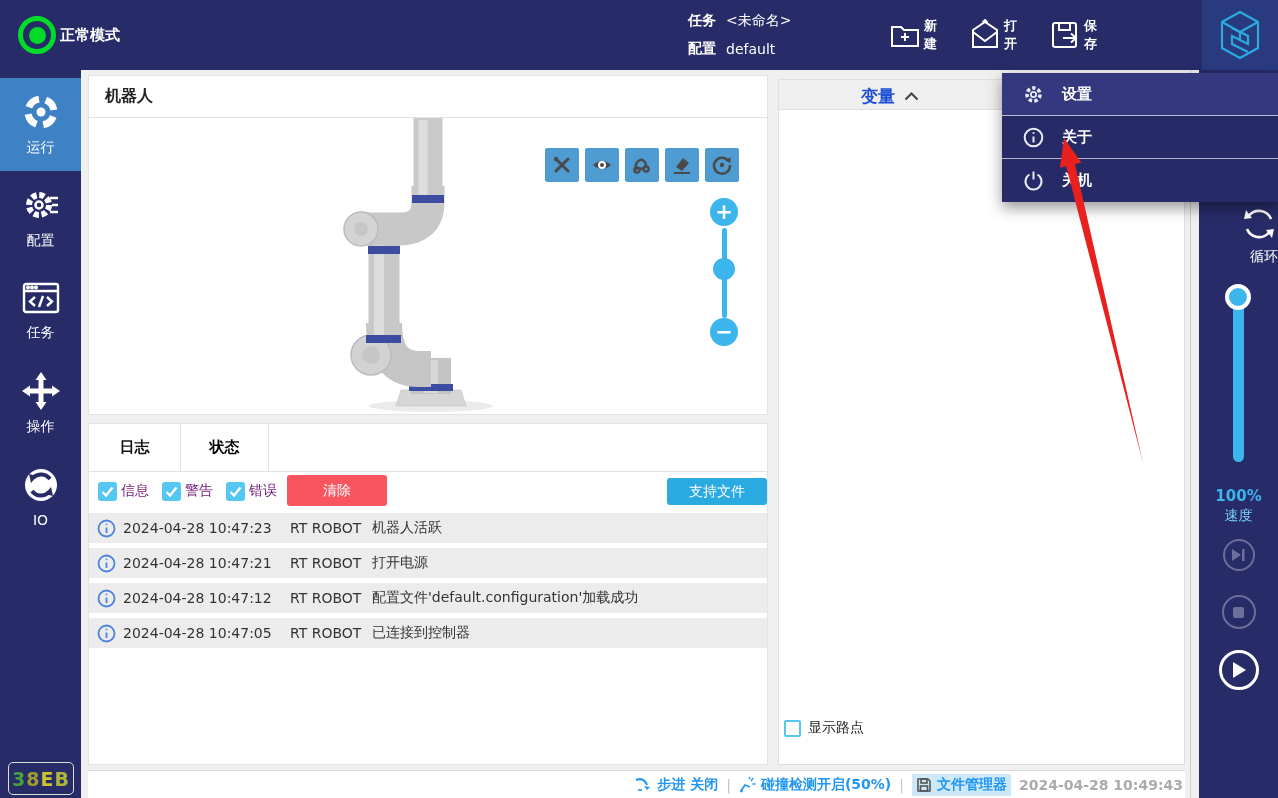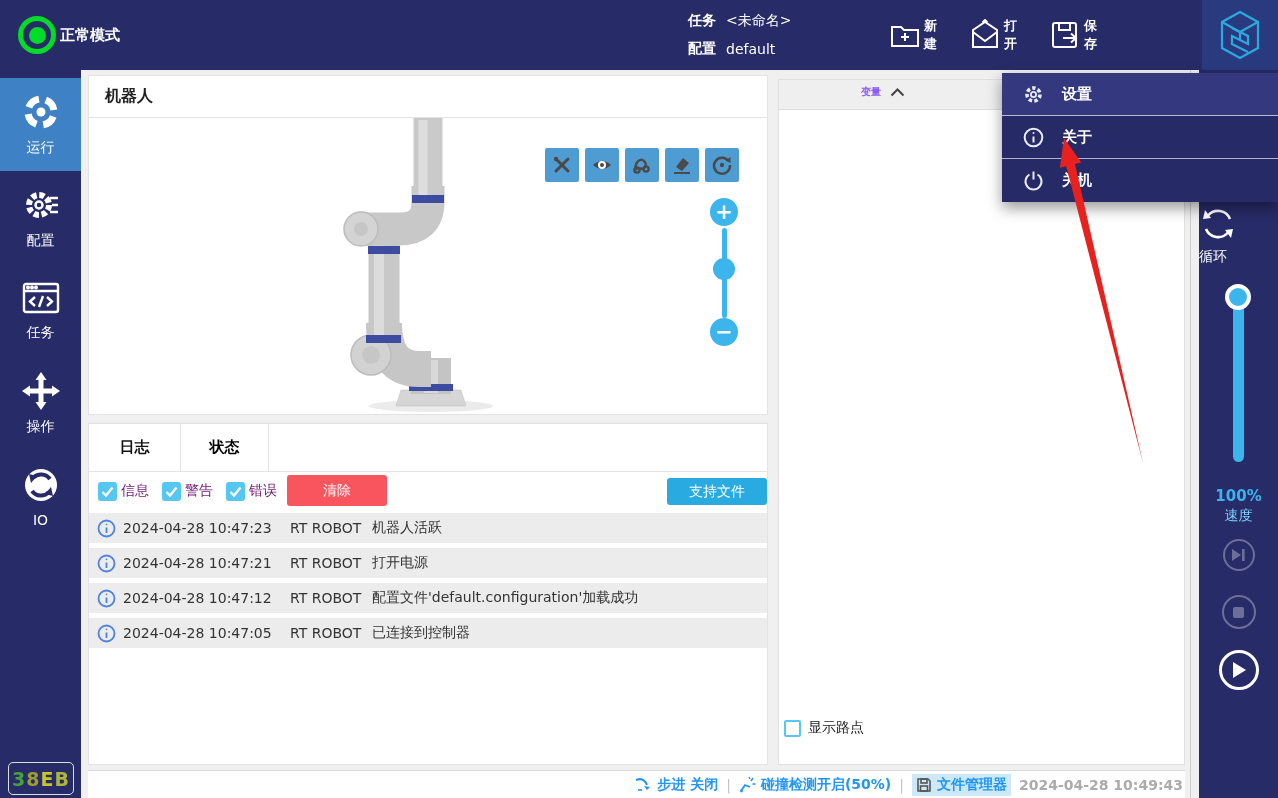--- a/index.html
+++ b/index.html
@@ -55,32 +55,32 @@
   .log-rows { position:absolute; left:0; top:89px; width:678px; }
   .log-row { height:30px; margin-bottom:5px; background:#ECECEC; display:flex; align-items:center; font-size:14px; color:#333; }
   .l-icon { margin-left:8px; width:19px; height:19px; flex:none; }
   .l-time { margin-left:7px; width:167px; }
   .l-src { width:82px; }
   .l-msg { flex:1; }
 
   
   .vars-panel { position:absolute; left:778px; top:79px; width:407px; height:686px; background:#fff; border:1px solid #E0E0E0; }
   .vars-header { height:30px; background:#EFEFEF; border-bottom:1px solid #E0E0E0; position:relative; }
-  .vars-title { position:absolute; left:82px; top:5px; display:flex; align-items:center; gap:9px; font-size:10px; font-weight:bold; color:#8b5cf6; cursor:pointer; }
+  .vars-title { position:absolute; left:82px; top:5px; display:flex; align-items:center; gap:9px; font-size:17px; font-weight:bold; color:#1d4ed8; cursor:pointer; }
   .waypoints { position:absolute; left:5px; bottom:27px; display:flex; align-items:center; gap:7px; cursor:pointer; }
   .wp-box { width:17px; height:17px; border:2px solid #56C7F2; border-radius:2px; background:#fff; }
   .wp-label { font-size:14px; color:#222; }
 
   
   .splitter { position:absolute; left:1185px; top:70px; width:14px; height:728px; background:#F0F0F0; }
   .splitter::after { content:""; position:absolute; left:5px; top:0; width:1px; height:100%; background:#CBCBCB; }
 
   
   .right-sidebar { position:absolute; left:1199px; top:70px; width:79px; height:728px; background:#272B68; color:#fff; z-index:5; }
-  .loop-item { position:absolute; left:0; top:136px; width:79px; display:flex; flex-direction:column; align-items:flex-start; gap:6px; cursor:pointer; }
+  .loop-item { position:absolute; left:0; top:136px; width:79px; display:flex; flex-direction:column; align-items:flex-end; gap:6px; cursor:pointer; }
   .loop-label { font-size:14px; }
   .speed-track { position:absolute; left:34px; top:230px; width:11px; height:162px; background:#3CB4EC; border-radius:6px; }
   .speed-handle { position:absolute; left:26px; top:214px; width:26px; height:26px; border-radius:50%; background:#3CB4EC; border:4px solid #fff; cursor:pointer; }
   .speed-value { position:absolute; left:0; top:417px; width:79px; text-align:center; font-size:15px; font-weight:bold; color:#3CB4EC; }
   .speed-label { position:absolute; left:0; top:437px; width:79px; text-align:center; font-size:14px; color:#7dd3fc; }
   .pb { position:absolute; left:50%; transform:translateX(-50%); border-radius:50%; display:flex; align-items:center; justify-content:center; cursor:pointer; }
   .pb-skip { top:469px; width:32px; height:32px; border:2px solid rgba(255,255,255,0.32); }
   .pb-stop { top:525px; width:34px; height:34px; border:2px solid rgba(255,255,255,0.32); }
   .pb-stop .sq { width:11px; height:11px; border-radius:2px; background:rgba(255,255,255,0.32); }
   .pb-play { top:580px; width:40px; height:40px; border:3px solid #fff; }

